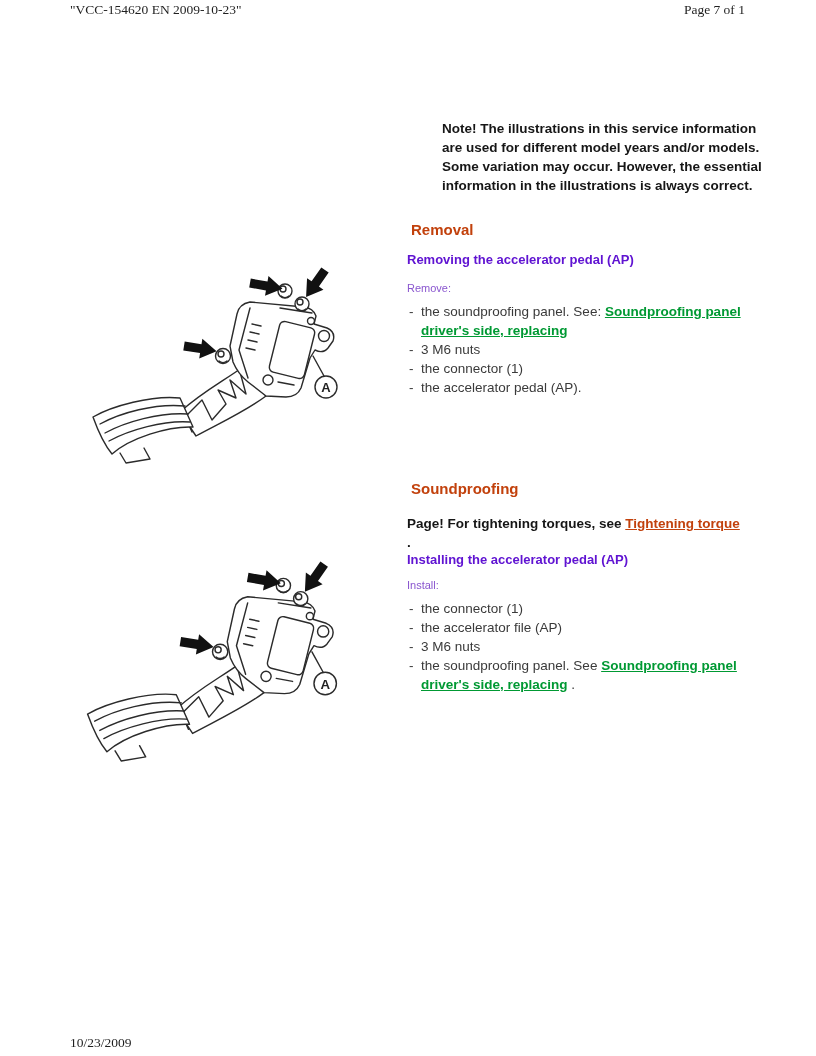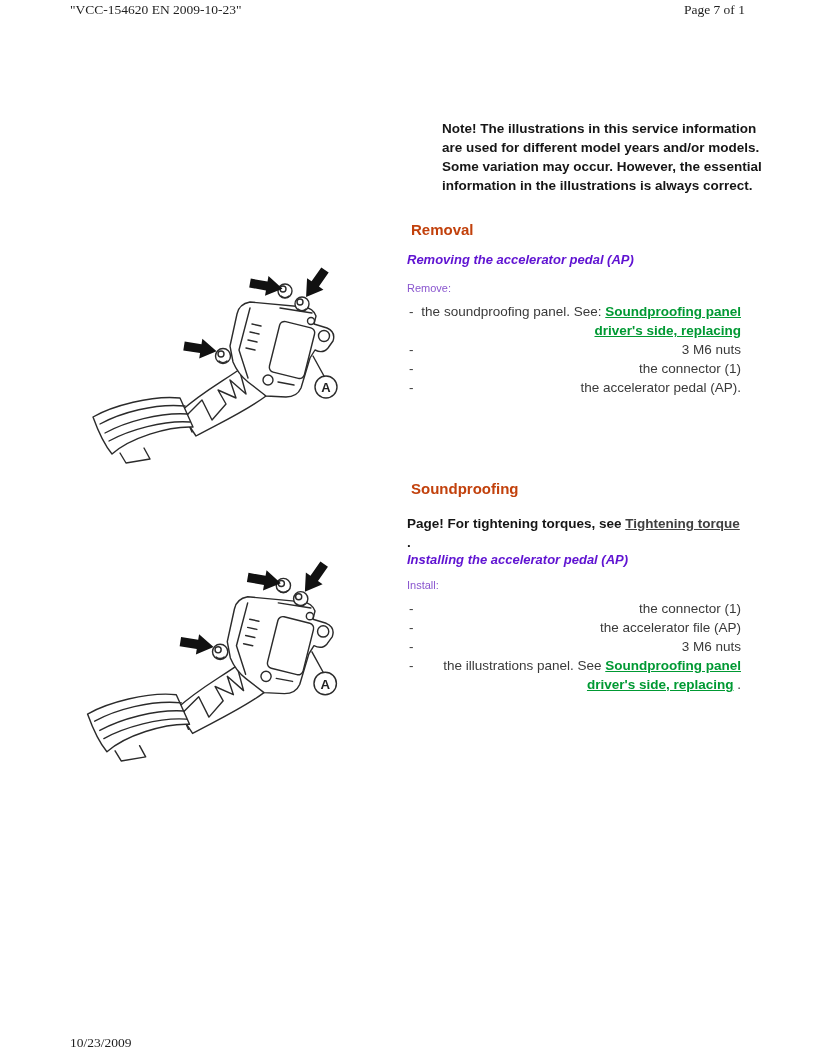--- a/index.html
+++ b/index.html
@@ -26,36 +26,36 @@
     font-size:13.5px; font-weight:700; color:#161616; line-height:19.2px;
   }
   .note-intro { top:105px;margin-left:35px; }
   .note-install { top:500px; }
   .h-section {
     position:absolute; left:407px; margin:4px;
     font-size:15px; font-weight:700; color:#c2410c;
   }
   .h-sub {
     position:absolute; left:407px; margin:0;
-    font-size:13px; font-weight:700; color:#6014d2;font-style:italic;
+    font-size:13px; font-weight:700; color:#6014d2;
   }
   .action-label {
     position:absolute; left:407px;
     font-size:11px; font-weight:400; color:#8a56cf;
   }
   ul.steps {
     position:absolute; left:409px; width:332px;
     margin:0; padding:0; list-style:none;
     font-size:13.5px; color:#3a3a3a; line-height:19px;
   }
   ul.steps li { display:flex; align-items:flex-start; }
   ul.steps .dash { flex:0 0 12px; color:#3a3a3a; }
-  ul.steps .li-text { flex:1 1 auto;text-align:right; }
+  ul.steps .li-text { flex:1 1 auto; }
   a.link { color:#009933; font-weight:700; text-decoration:underline; cursor:pointer; }
-  a.link-note { color:#404040; font-weight:700; text-decoration:underline; cursor:pointer; }
+  a.link-note { color:#c2410c; font-weight:700; text-decoration:underline; cursor:pointer; }
 
   .fig { position:absolute; }
   .fig svg { display:block; }
   .fig1 { left:80px; top:264px; }
   .fig2 { left:74px; top:558px; }
   .defs-holder { position:absolute; width:0; height:0; overflow:hidden; }
 </style>
 </head>
 <body>
 
@@ -160,21 +160,21 @@
     <li>
       <span class="dash">-</span>
       <span class="li-text">the accelerator file (AP)</span>
     </li>
     <li>
       <span class="dash">-</span>
       <span class="li-text">3 M6 nuts</span>
     </li>
     <li>
       <span class="dash">-</span>
-      <span class="li-text"><span>the illustrations panel. See </span><a class="link">Soundproofing panel driver's side, replacing</a><span> .</span></span>
+      <span class="li-text"><span>the soundproofing panel. See </span><a class="link">Soundproofing panel driver's side, replacing</a><span> .</span></span>
     </li>
   </ul>
 
   <div class="fig fig2">
     <svg width="278" height="204" viewBox="0 0 272 200">
       <use href="#pedal-art"></use>
       <text x="246" y="128" text-anchor="middle" font-size="13" font-weight="bold" fill="#222222">A</text>
     </svg>
   </div>
 

